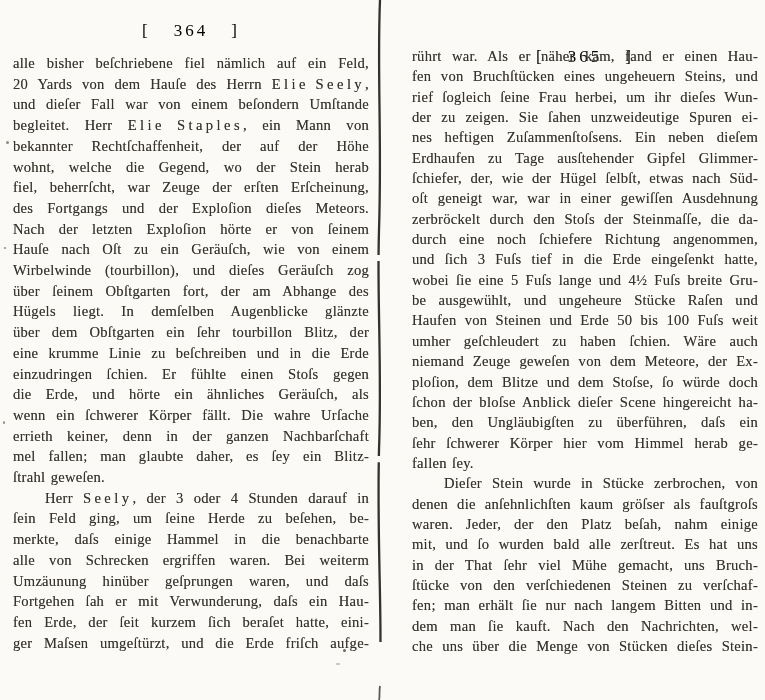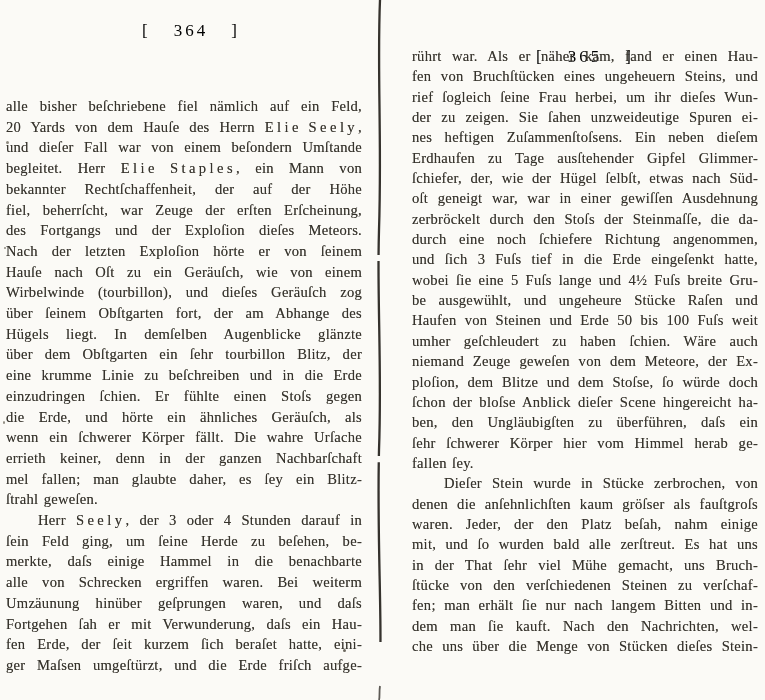--- a/index.html
+++ b/index.html
@@ -23,21 +23,21 @@
   .page-header.right { left: 412px; width: 346px; top: 13px; margin-top: 34px; }
 
   .page-body {
     position: absolute;
     font-size: 14.6px;
     letter-spacing: 0.25px;
     word-spacing: 1.5px;
     color: #36332c;
     text-shadow: 0 0 0.45px rgba(54,51,44,0.55);
   }
-  .page-body.left  { left: 6px;  top: 53px; width: 356px; margin-top: 43px; }
+  .page-body.left  { left: 13px;  top: 53px; width: 356px; }
   .page-body.right { left: 412px; top: 46px; width: 346px; }
   .page-body.left  .line { line-height: 20.7px; }
   .page-body.right .line { line-height: 20.35px; }
 
   .line {
     text-align: justify;
     text-align-last: justify;
     height: 1em; 
     height: auto;
     overflow: visible;
@@ -70,20 +70,21 @@
 <div class="scan">
 
   <div class="page-header left">[  364  ]</div>
 
   <div class="page-body left">
       <div class="line">alle bisher beſchriebene fiel nämlich auf ein Feld,</div>
       <div class="line">20 Yards von dem Hauſe des Herrn E l i e S e e l y ,</div>
       <div class="line">und dieſer Fall war von einem beſondern Umſtande</div>
       <div class="line">begleitet. Herr E l i e S t a p l e s , ein Mann von</div>
       <div class="line">bekannter Rechtſchaffenheit, der auf der Höhe</div>
+      <div class="line">wohnt, welche die Gegend, wo der Stein herab</div>
       <div class="line">fiel, beherrſcht, war Zeuge der erſten Erſcheinung,</div>
       <div class="line">des Fortgangs und der Exploſion dieſes Meteors.</div>
       <div class="line">Nach der letzten Exploſion hörte er von ſeinem</div>
       <div class="line">Hauſe nach Oſt zu ein Geräuſch, wie von einem</div>
       <div class="line">Wirbelwinde (tourbillon), und dieſes Geräuſch zog</div>
       <div class="line">über ſeinem Obſtgarten fort, der am Abhange des</div>
       <div class="line">Hügels liegt. In demſelben Augenblicke glänzte</div>
       <div class="line">über dem Obſtgarten ein ſehr tourbillon Blitz, der</div>
       <div class="line">eine krumme Linie zu beſchreiben und in die Erde</div>
       <div class="line">einzudringen ſchien. Er fühlte einen Stoſs gegen</div>

